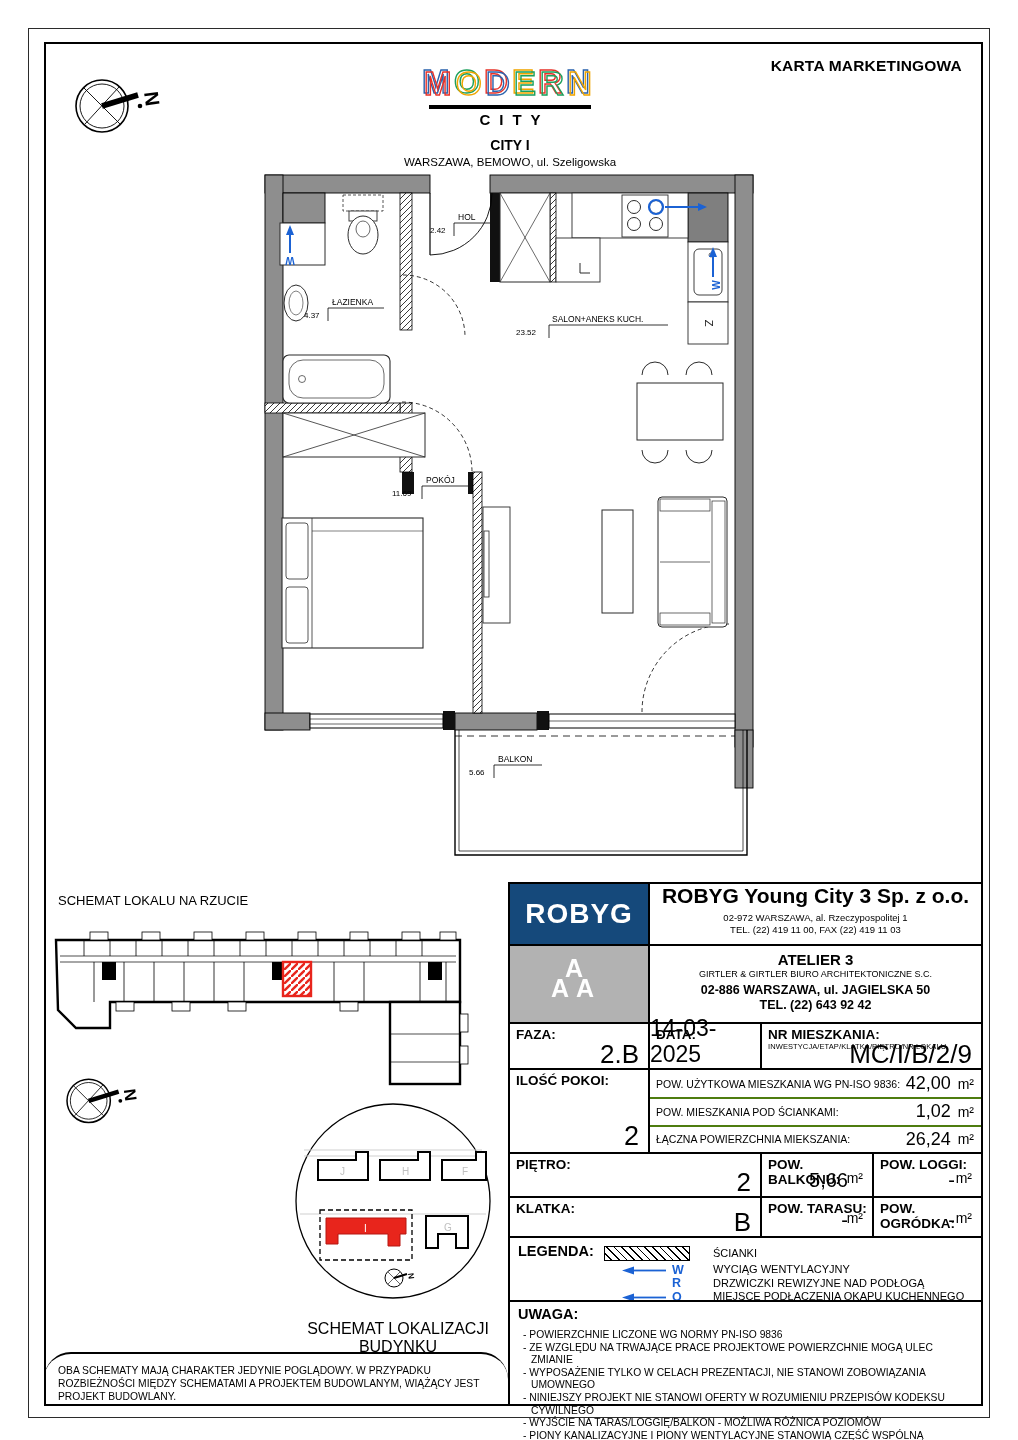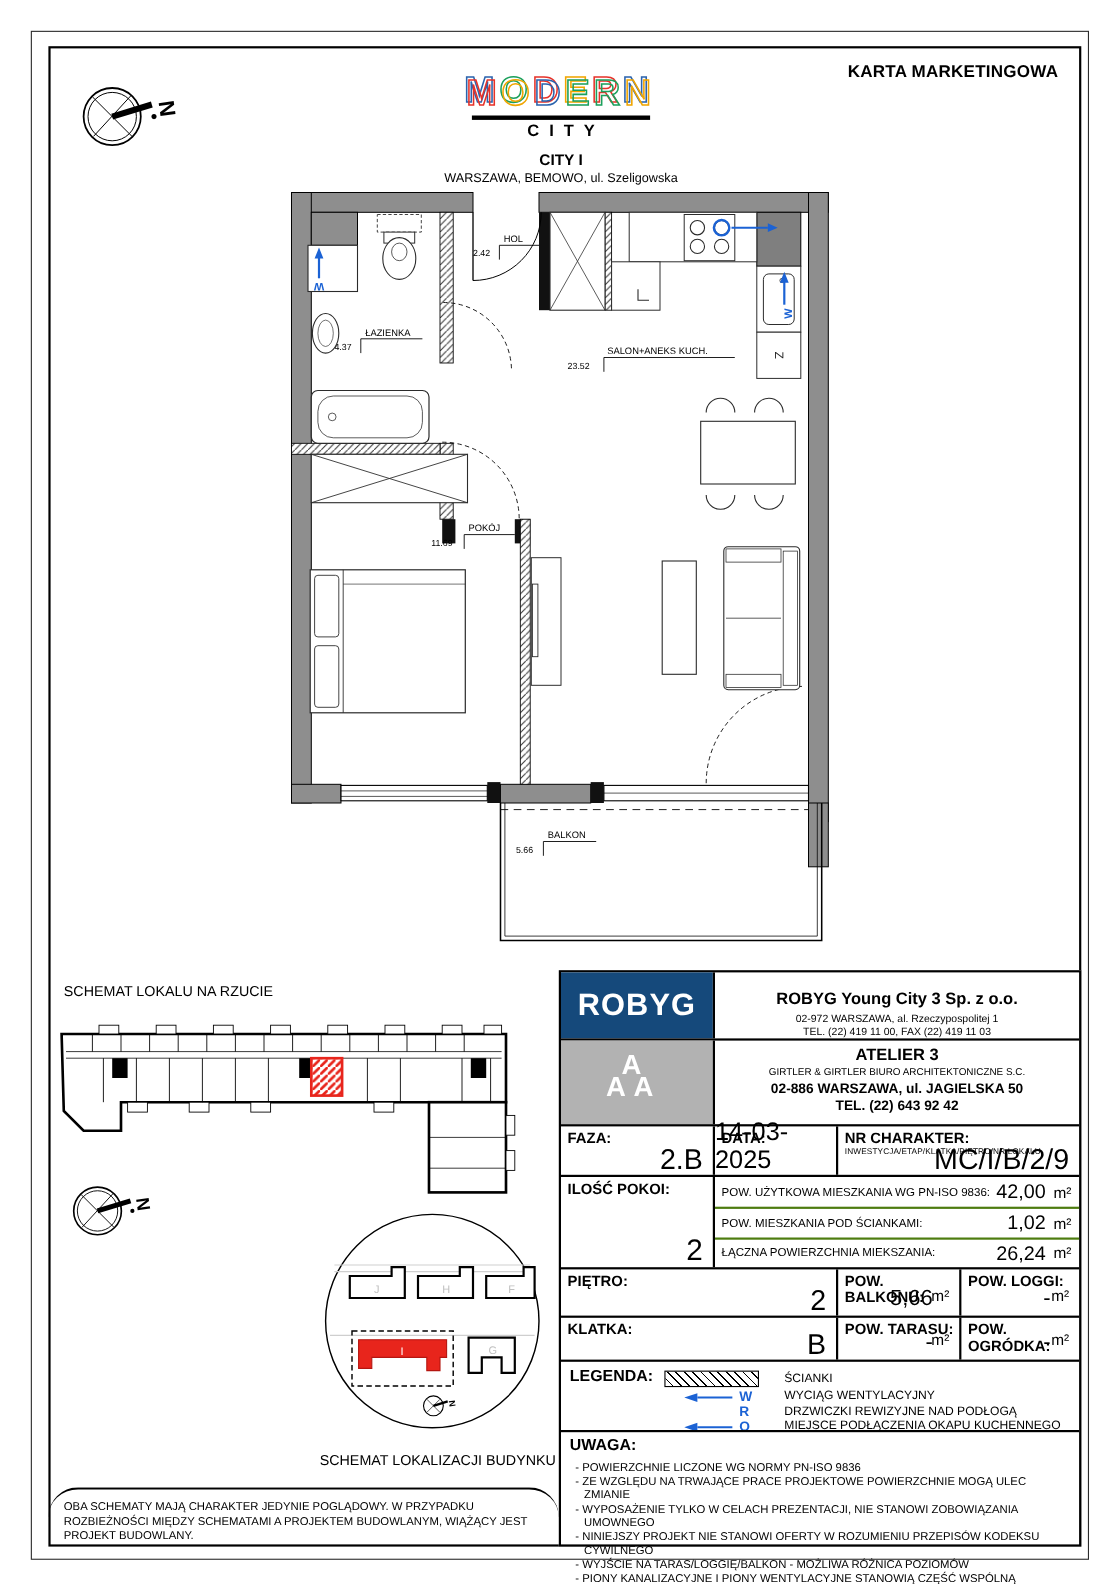--- a/index.html
+++ b/index.html
@@ -19,21 +19,21 @@
   .etap { font-size:14px; font-weight:bold; margin-top:9px; }
   .addr { font-size:11.5px; margin-top:3px; }
 
   .compass-main { position:absolute; left:70px; top:70px; }
   .compass-2 { position:absolute; left:62px; top:1070px; }
 
   .floorplan { position:absolute; left:250px; top:163px; }
   .schem-title { position:absolute; left:58px; top:893px; font-size:13px; }
   .bldg-schem { position:absolute; left:46px; top:914px; }
   .loc-circle { position:absolute; left:292px; top:1098px; }
-  .loc-caption { position:absolute; left:286px; top:1320px; width:224px; text-align:center; font-size:13px; }
+  .loc-caption { position:absolute; left:286px; top:1320px; width:224px; text-align:center; font-size:16px; }
 
   .disclaimer { position:absolute; left:44px; top:1352px; width:464px; height:54px;
     border-top:2.5px solid #000; padding:10px 12px 0 14px; font-size:10.3px; line-height:13px;border-radius:27px; }
 
   
   .info-table { position:absolute; left:508px; top:882px; width:475px; height:524px;
     border:2px solid #000; background:#fff; display:flex; flex-direction:column; }
   .trow { display:flex; border-top:2px solid #000; position:relative; }
   .trow:first-child { border-top:none; }
   .tc { position:relative; }
@@ -43,21 +43,21 @@
   .bigval { position:absolute; right:9px; bottom:1px; font-size:26px; line-height:26px; }
 
   .cell-logo { width:138px; }
   .robyg-logo { width:100%; height:100%; background:#15497b; color:#fff; display:flex;
     align-items:center; justify-content:center; font-size:28px; font-weight:bold; letter-spacing:1px; }
   .atelier-logo { width:100%; height:100%; background:#b2b2b2; position:relative; }
   .atelier-logo span { position:absolute; color:#fff; font-weight:bold; font-size:25px; line-height:25px; }
   .a1 { left:55px; top:10px; } .a2 { left:41px; top:30px; } .a3 { left:66px; top:30px; }
 
   .cell-info { flex:1; text-align:center; }
-  .dev-name { font-size:15px; font-weight:bold; margin-top:16px; }
+  .dev-name { font-size:21px; font-weight:bold; margin-top:0; }
   .dev-addr { font-size:9.5px; margin-top:4px; }
   .dev-tel  { font-size:9.5px; margin-top:1px; }
   .arch-name { font-size:15px; font-weight:bold; margin-top:5px; }
   .arch-sub { font-size:9px; margin-top:1px; }
   .arch-addr { font-size:12.5px; font-weight:bold; margin-top:4px; }
   .arch-tel { font-size:12.5px; font-weight:bold; margin-top:1px; }
 
   .sublbl { position:absolute; top:18px; left:6px; font-size:7.5px; letter-spacing:.1px; }
 
   .area-col { flex:1; display:flex; flex-direction:column; }
@@ -439,21 +439,21 @@
   <div class="trow" style="height:46px;">
     <div class="tc" style="width:138px;">
       <span class="lbl lbl-pos">FAZA:</span>
       <span class="bigval">2.B</span>
     </div>
     <div class="tc" style="width:112px;">
       <span class="lbl lbl-pos">DATA:</span>
       <span class="bigval" style="font-size:23px;right:2px;">14-03-2025</span>
     </div>
     <div class="tc" style="flex:1;">
-      <span class="lbl lbl-pos">NR CHARAKTER:</span>
+      <span class="lbl lbl-pos">NR MIESZKANIA:</span>
       <span class="sublbl">INWESTYCJA/ETAP/KLATKA/PIĘTRO/NR LOKALU</span>
       <span class="bigval">MC/I/B/2/9</span>
     </div>
   </div>
 
   <div class="trow" style="height:84px;">
     <div class="tc" style="width:138px;">
       <span class="lbl lbl-pos">ILOŚĆ POKOI:</span>
       <span class="bigval" style="font-size:27px;bottom:3px;">2</span>
     </div>

